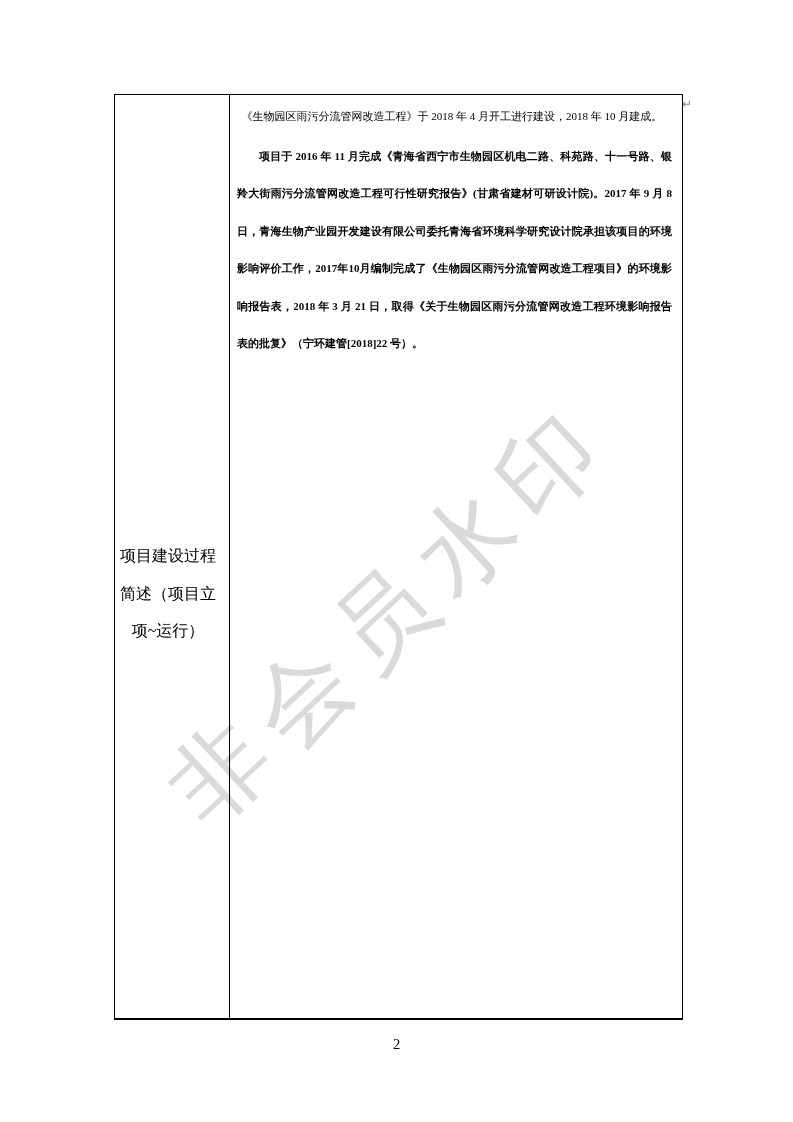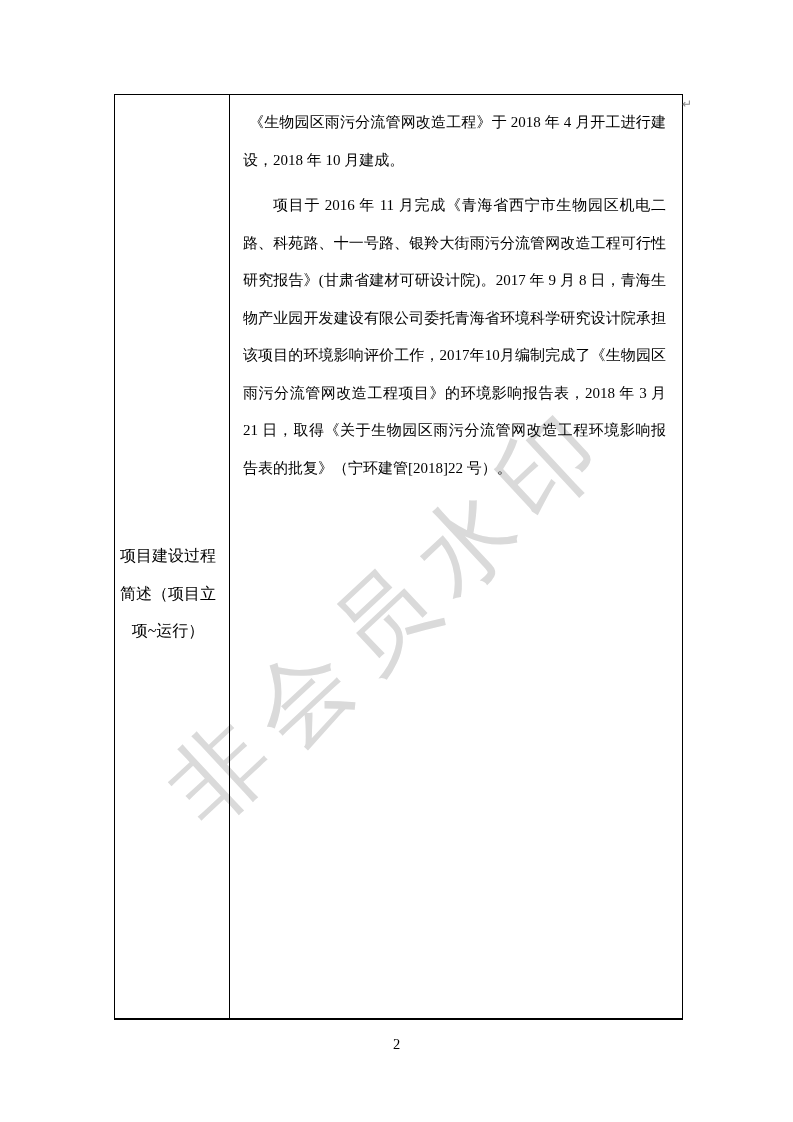--- a/index.html
+++ b/index.html
@@ -63,28 +63,28 @@
   }
   .content-cell {
     position: absolute;
     left: 115px;
     top: 0;
     right: 0;
     bottom: 0;
     padding: 1px 8px 0 5px;
   }
   .content-cell p {
-    margin: 8px;
-    font-size: 15px;
+    margin: 2px;
+    font-size: 11px;
     line-height: 37.55px;
     text-align: justify;
     text-justify: inter-ideograph;
   }
   .p-first  { text-indent: 0.4em; }
-  .p-indent { text-indent: 2em; }
+  .p-indent { text-indent: 2em; font-weight: bold; }
   .linebreak-mark {
     position: absolute;
     left: 682px;
     top: 97px;
     font-size: 12px;
     color: #8a8a8a;
     z-index: 3;
   }
   .page-number {
     position: absolute;

